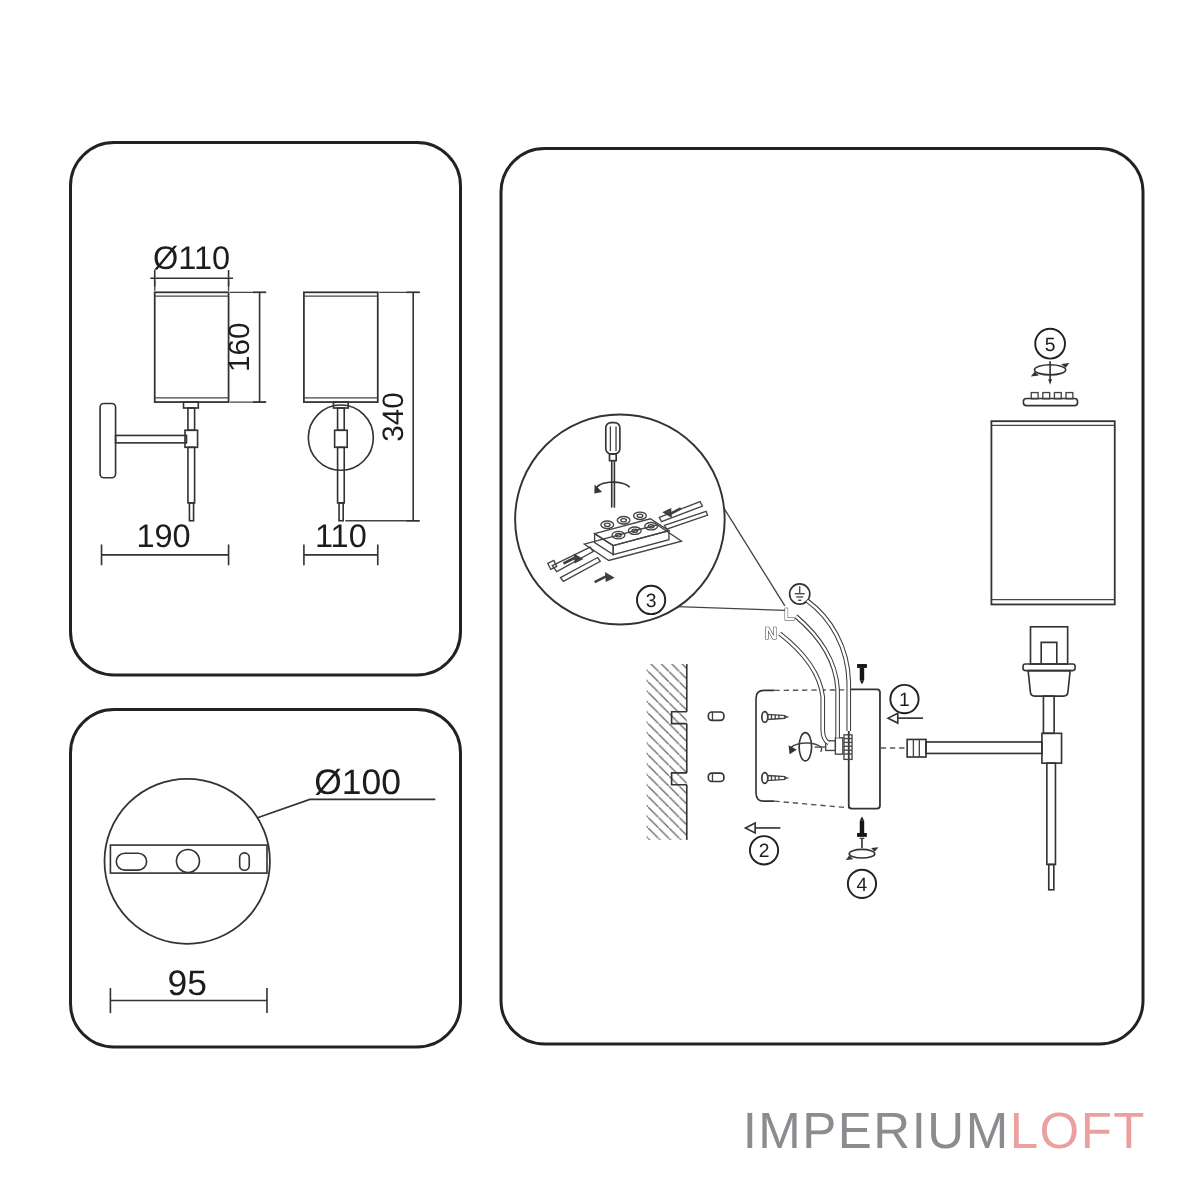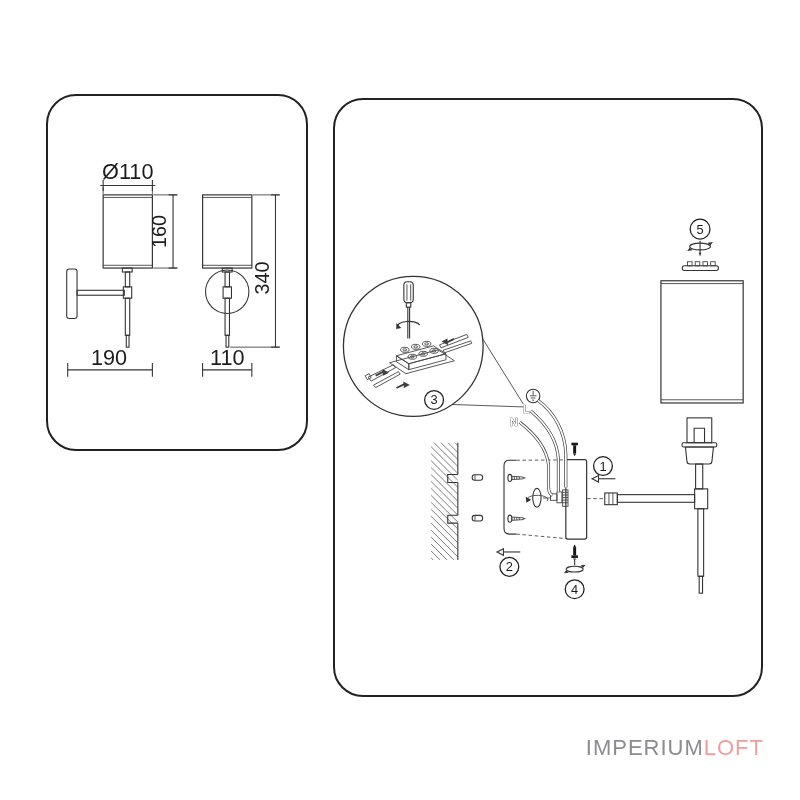--- a/index.html
+++ b/index.html
@@ -16,21 +16,21 @@
   .dimtxt-lg{font-size:24px;}
   .stepnum{font-size:13px;}
   .wirelbl{font-size:11.5px;font-weight:bold;fill:#fff;stroke:#3a3a3a;stroke-width:0.7px;paint-order:stroke;}
   .ln{stroke:#333;stroke-width:1.1;fill:none;}
   .ln2{stroke:#333;stroke-width:1.2;fill:none;}
   .thin{stroke:#444;stroke-width:0.9;fill:none;}
   .dash{stroke:#555;stroke-width:0.95;fill:none;stroke-dasharray:3.6 2.6;}
   .wireout{stroke:#3d3d3d;stroke-width:3.1;fill:none;}
   .wirein{stroke:#fff;stroke-width:1.7;fill:none;}
   .blk{fill:#161616;stroke:none;}
-  .logo{position:absolute;top:735px;right:36px;font-size:22px;letter-spacing:1px;
+  .logo{position:absolute;top:735px;right:36px;font-size:34px;letter-spacing:1px;
     font-weight:400;white-space:nowrap;}
 </style>
 </head>
 <body>
 
 <div class="stage">
 
   <svg width="0" height="0" style="position:absolute" aria-hidden="true">
     <defs>
       <pattern id="pleat" patternUnits="userSpaceOnUse" width="8.5" height="8.5">
@@ -114,20 +114,41 @@
 
       <g>
         <line x1="157" y1="270" x2="157" y2="284" class="ln"></line>
         <line x1="207" y1="270" x2="207" y2="284" class="ln"></line>
         <line x1="157" y1="277" x2="207" y2="277" class="ln"></line>
         <text x="182" y="272" text-anchor="middle" class="dimtxt">110</text>
       </g>
     </svg>
   </div>
 
+  <div class="panel" id="panel-plate">
+    <svg viewBox="0 0 262 227" preserveAspectRatio="none">
+      <circle cx="78" cy="102" r="56" class="ln2"></circle>
+      <rect x="26" y="91" width="106" height="19" class="ln" fill="#fff"></rect>
+      <rect x="30" y="96.5" width="20.5" height="11.5" rx="5.7" class="ln"></rect>
+      <circle cx="78.5" cy="101.8" r="7.8" class="ln"></circle>
+      <rect x="113.5" y="96.3" width="6.5" height="11.8" rx="3.2" class="ln"></rect>
+
+      <g>
+        <path d="M125.6,72.5 L161,60 H246" class="ln"></path>
+        <text x="164" y="56" class="dimtxt-lg">Ø100</text>
+      </g>
+
+      <g>
+        <line x1="26" y1="188" x2="26" y2="205" class="ln"></line>
+        <line x1="132" y1="188" x2="132" y2="205" class="ln"></line>
+        <line x1="26" y1="196.5" x2="132" y2="196.5" class="ln"></line>
+        <text x="78" y="193" text-anchor="middle" class="dimtxt-lg">95</text>
+      </g>
+    </svg>
+  </div>
 
   <div class="panel" id="panel-install">
     <svg viewBox="0 0 430 599" preserveAspectRatio="none">
 
       <line x1="148.8" y1="240" x2="190" y2="306" class="thin"></line>
       <line x1="117.5" y1="306.5" x2="190.5" y2="309" class="thin"></line>
 
       <g>
         <circle cx="79" cy="248" r="70.5" fill="#fff" stroke="#333" stroke-width="1.3"></circle>
 

